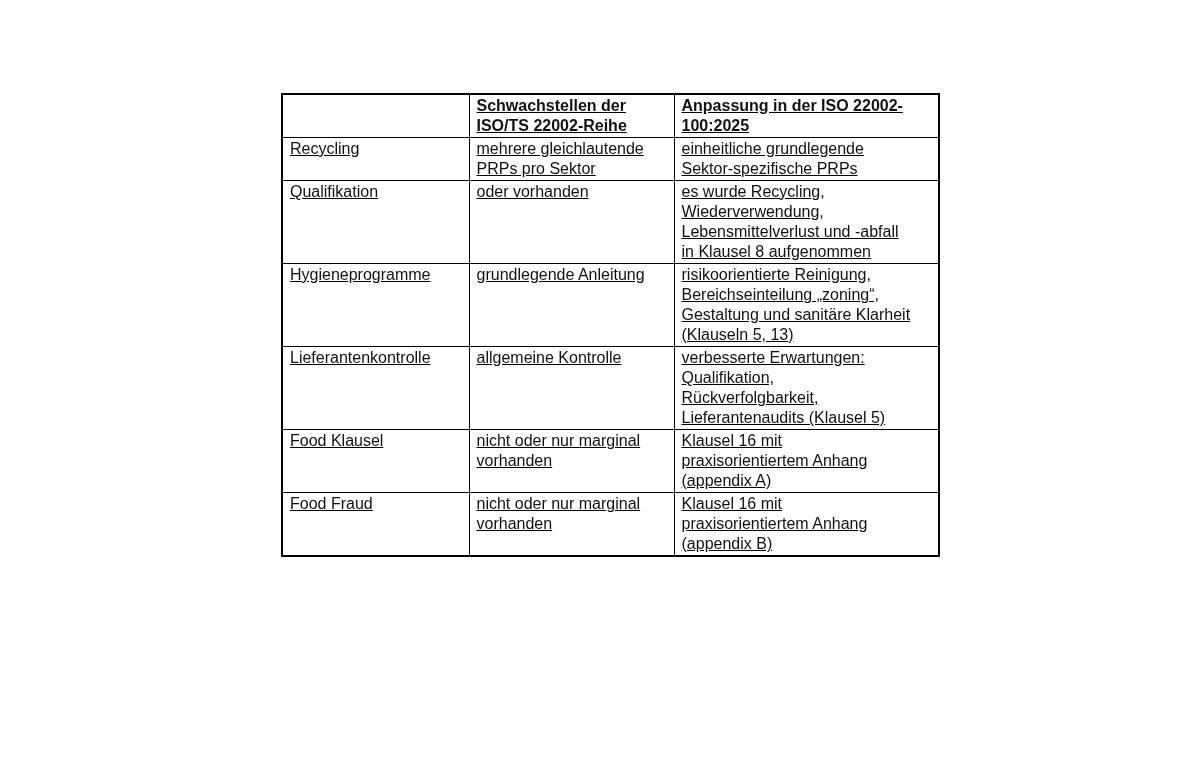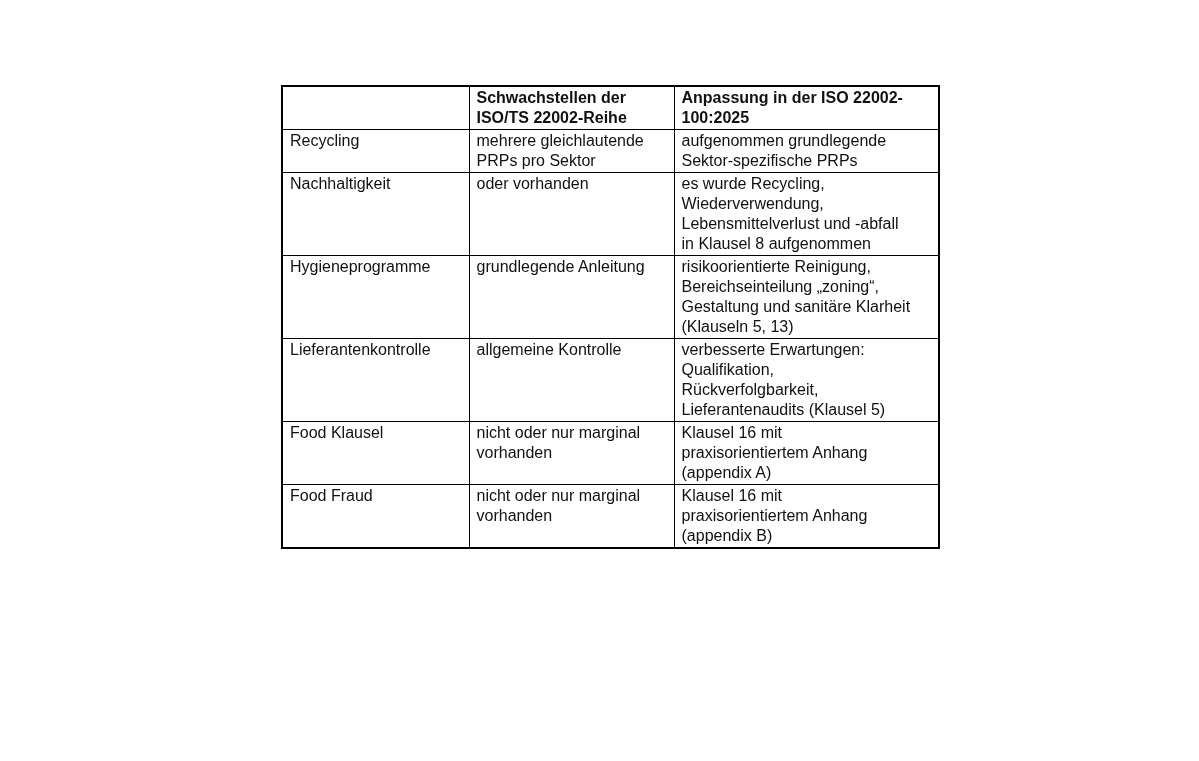--- a/index.html
+++ b/index.html
@@ -6,21 +6,22 @@
   html, body {
     width: 1199px;
     height: 761px;
     background: #ffffff;
     overflow: hidden;
     font-family: "Liberation Sans", sans-serif;
   }
   .table-wrap {
     position: absolute;
     left: 281px;
-    top: 85px;
+    top: 93px;
+    text-decoration: underline;
   }
   table.comparison {
     border-collapse: collapse;
     table-layout: fixed;
     width: 657px;
     border: 2px solid #000000;
   }
   table.comparison col.c1 { width: 187px; }
   table.comparison col.c2 { width: 205px; }
   table.comparison col.c3 { width: 265px; }
@@ -57,25 +58,25 @@
 ISO/TS 22002-Reihe</th>
         <th>Anpassung in der ISO 22002-
 100:2025</th>
       </tr>
     </thead>
     <tbody>
       <tr>
         <td>Recycling</td>
         <td>mehrere gleichlautende
 PRPs pro Sektor</td>
-        <td>aufgenommen grundlegende
+        <td>einheitliche grundlegende
 Sektor-spezifische PRPs</td>
       </tr>
       <tr>
-        <td>Nachhaltigkeit</td>
+        <td>Qualifikation</td>
         <td>oder vorhanden</td>
         <td>es wurde Recycling,
 Wiederverwendung,
 Lebensmittelverlust und -abfall
 in Klausel 8 aufgenommen</td>
       </tr>
       <tr>
         <td>Hygieneprogramme</td>
         <td>grundlegende Anleitung</td>
         <td>risikoorientierte Reinigung,

